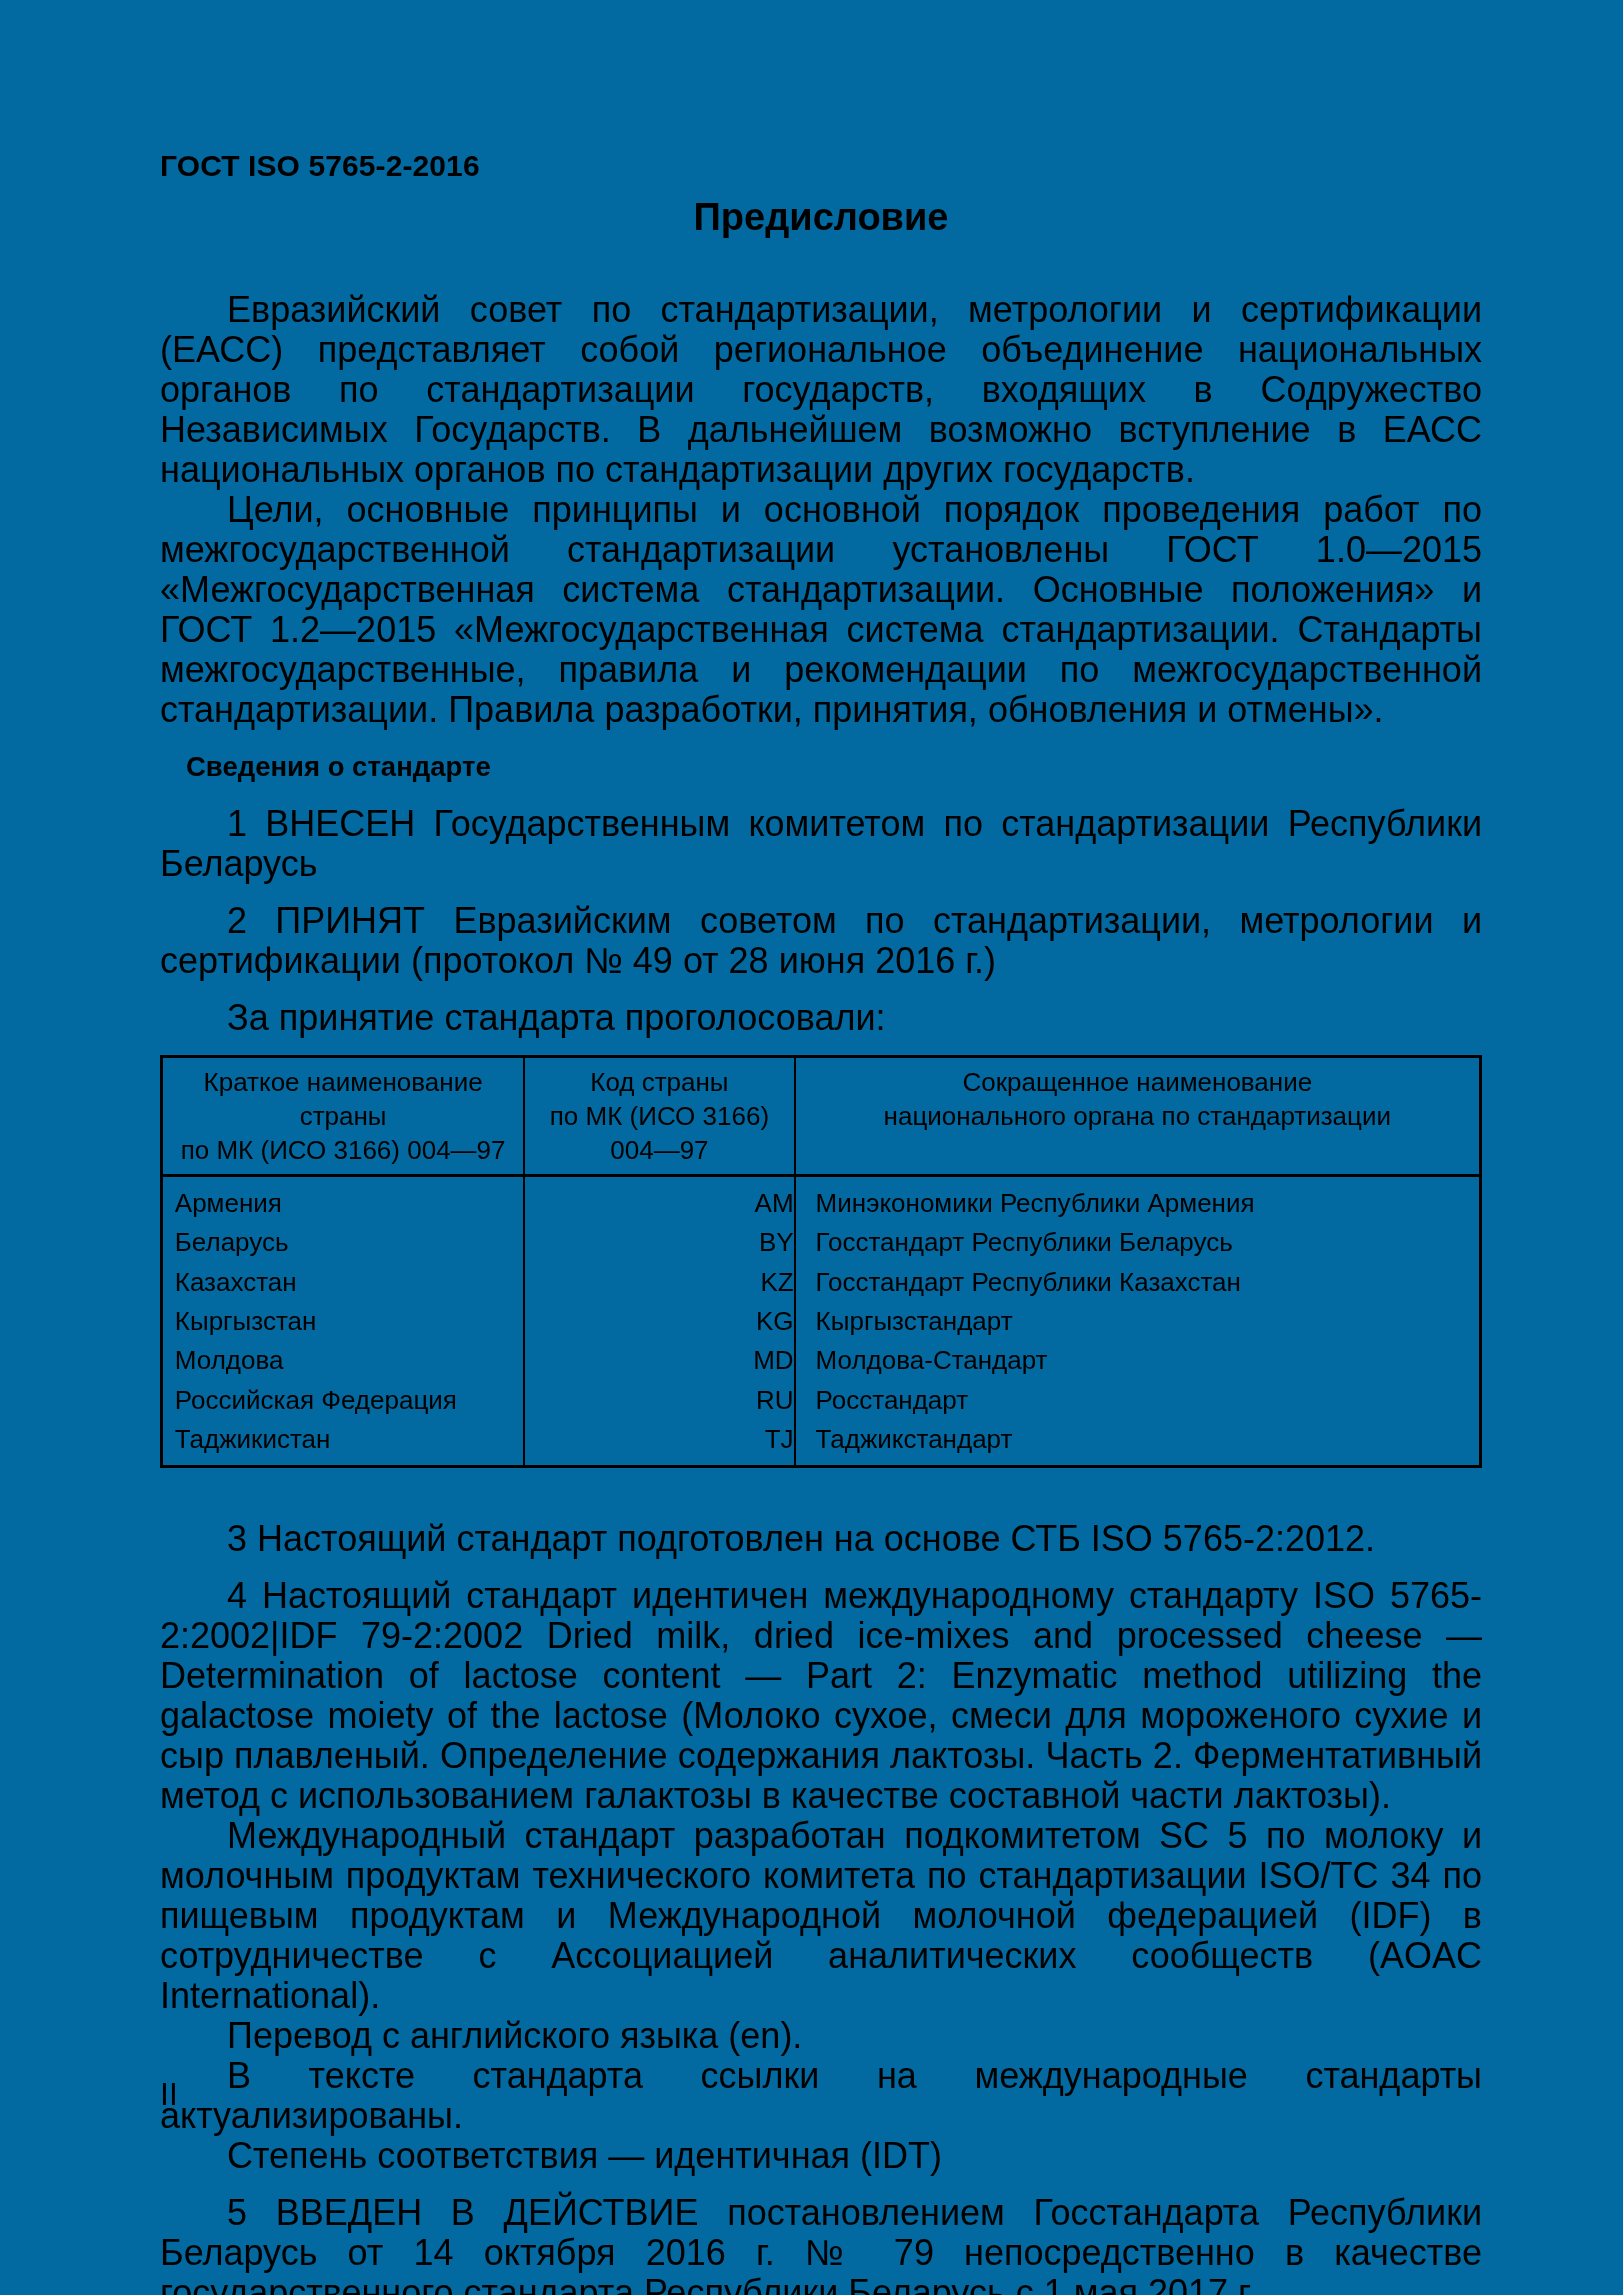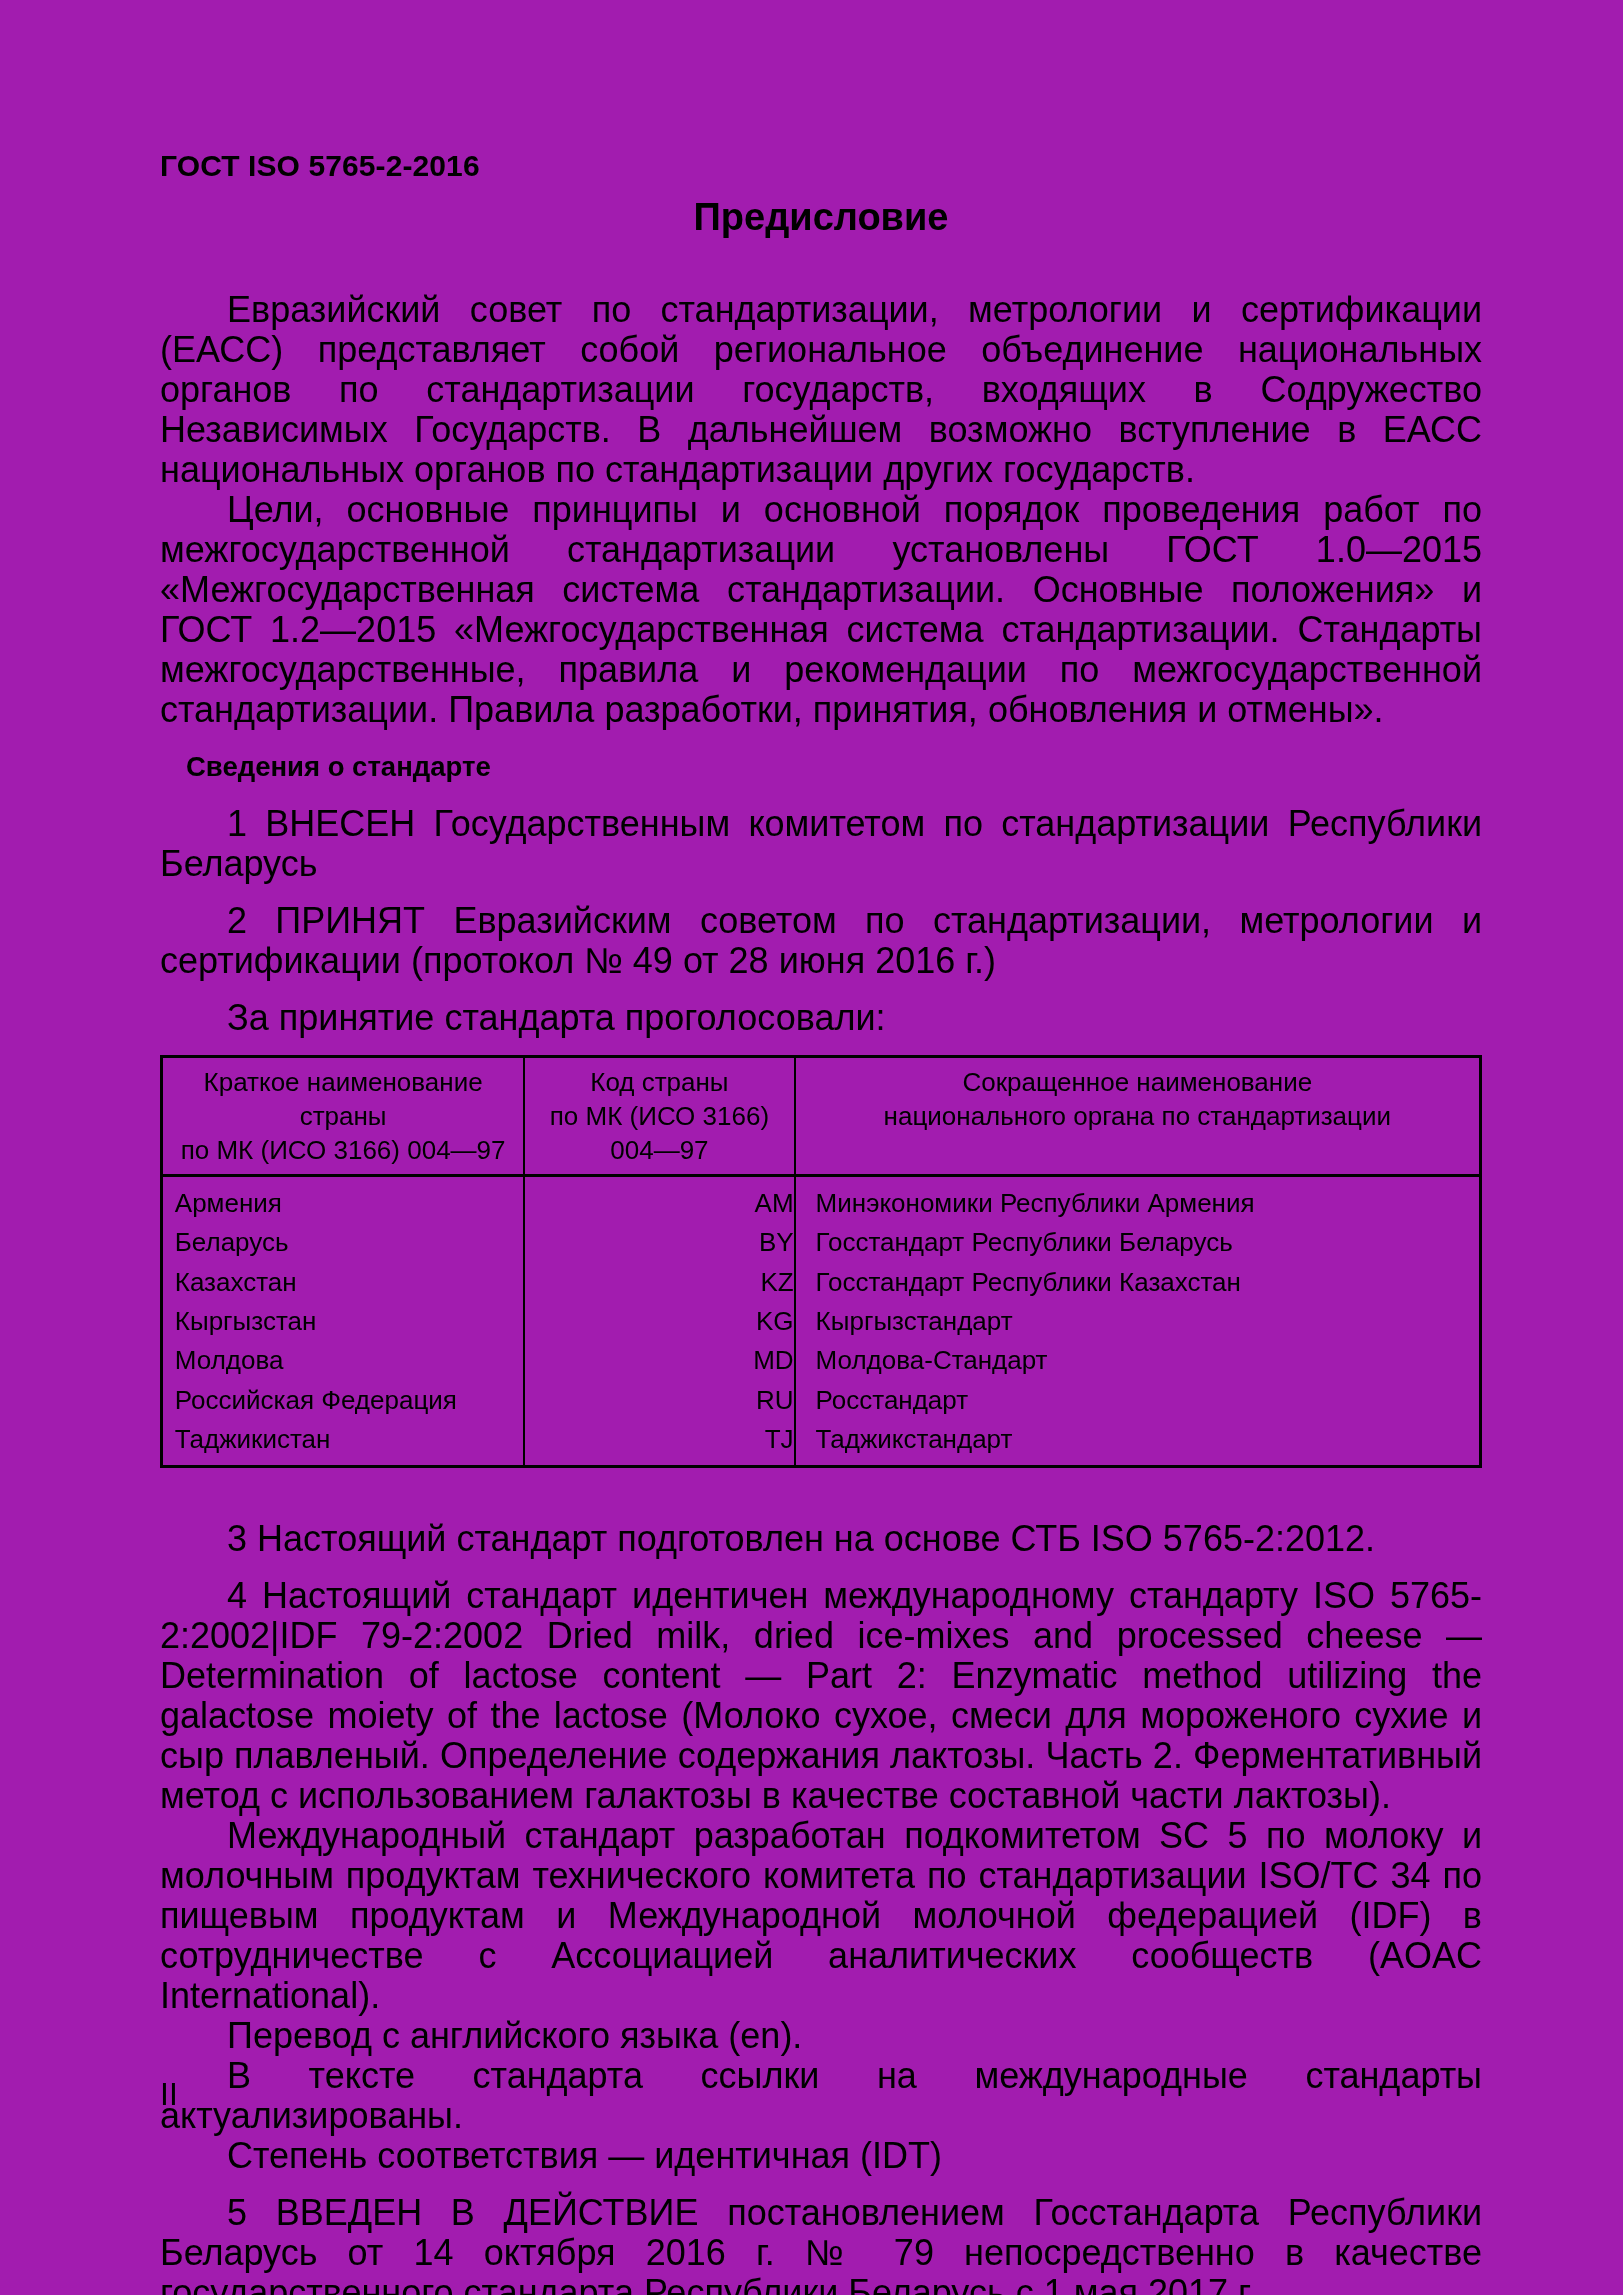--- a/index.html
+++ b/index.html
@@ -9,21 +9,21 @@
     background: #ffffff;
   }
   body {
     font-family: "Liberation Sans", "DejaVu Sans", sans-serif;
     color: #000000;
   }
   .page {
     position: relative;
     width: 1623px;
     height: 2295px;
-    background: #a21caf;
+    background: #0369a1;
     box-sizing: border-box;
     overflow: hidden;
   }
   
   .content {
     position: absolute;
     left: 160px;
     top: 0;
     width: 1322px;
   }

